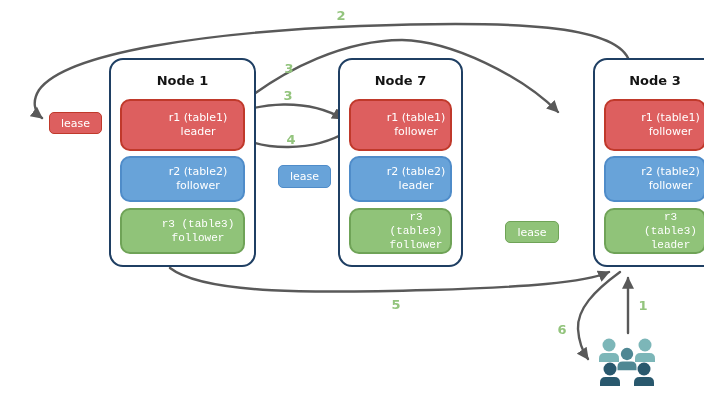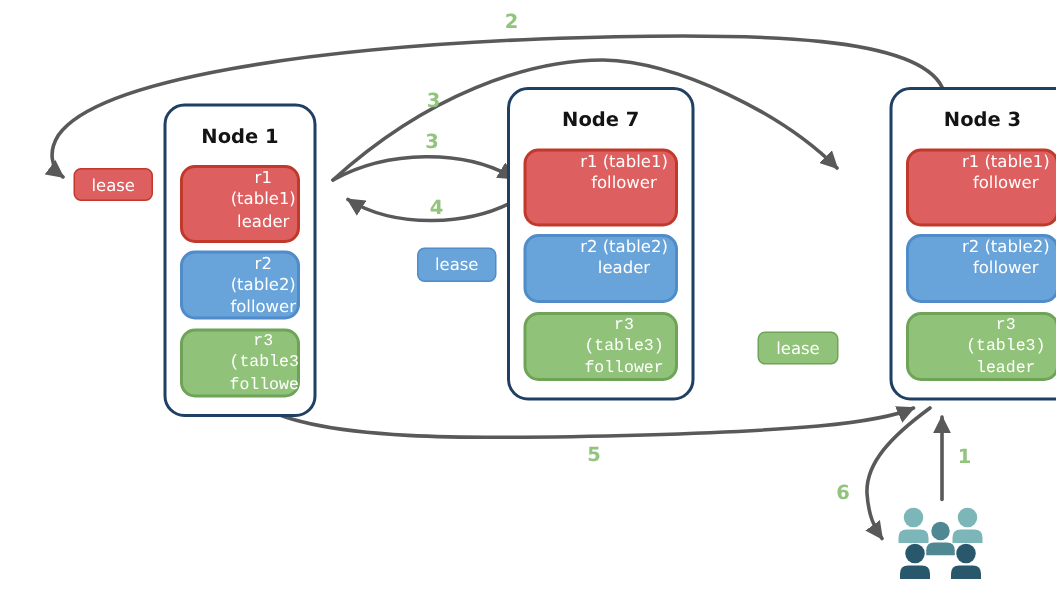--- a/index.html
+++ b/index.html
@@ -23,21 +23,21 @@
     position:absolute; top:58px; height:209px; box-sizing:border-box;
     background:#ffffff; border:2px solid var(--node-border); border-radius:14px;
   }
   .node-title{
     position:absolute; top:13px; left:0; right:0; text-align:center;
     font-size:13px; font-weight:bold; color:#141414;
   }
   .replica{
     position:absolute; left:9px; right:9px; box-sizing:border-box;
     border-radius:10px; color:#ffffff; text-align:center;
-    display:flex; flex-direction:column; 
+    display:flex; flex-direction:column; justify-content:center;
     font-size:11px; line-height:1.3;padding-left:31px;
   }
   .replica.r1{top:39px;height:52px;}
   .replica.r2{top:96px;height:46px;}
   .replica.r3{top:148px;height:46px;font-family:Liberation Mono, monospace;}
   .replica.red{background:var(--red-fill);border:2px solid var(--red-border);}
   .replica.blue{background:var(--blue-fill);border:2px solid var(--blue-border);}
   .replica.green{background:var(--green-fill);border:2px solid var(--green-border);}
 
   .lease{
@@ -69,21 +69,21 @@
     </defs>
     <path class="arrow" d="M628,58 C612,26 520,20 360,26 C210,32 66,52 39,90 C32,101 34,112 42,118" marker-end="url(#ah)"></path>
     <path class="arrow" d="M222,120 C285,63 352,40 402,40 C452,41 522,76 558,112" marker-end="url(#ah)"></path>
     <path class="arrow" d="M222,120 C258,100 310,99 343,119" marker-end="url(#ah)"></path>
     <path class="arrow" d="M348,131 C314,152 262,152 232,133" marker-end="url(#ah)"></path>
     <path class="arrow" d="M170,268 C205,295 320,293 430,290 C525,287 584,283 609,272" marker-end="url(#ah)"></path>
     <path class="arrow" d="M628,333 L628,278" marker-end="url(#ah)"></path>
     <path class="arrow" d="M620,272 C594,291 577,309 578,329 C579,344 583,352 588,359" marker-end="url(#ah)"></path>
   </svg>
 
-  <div class="node" style="left:109px;width:102px;margin-top:11px;">
+  <div class="node" style="left:109px;width:147px;">
     <div class="node-title">Node 1</div>
     <div class="replica red r1">
       <span>r1 (table1)</span>
       <span>leader</span>
     </div>
     <div class="replica blue r2">
       <span>r2 (table2)</span>
       <span>follower</span>
     </div>
     <div class="replica green r3">

